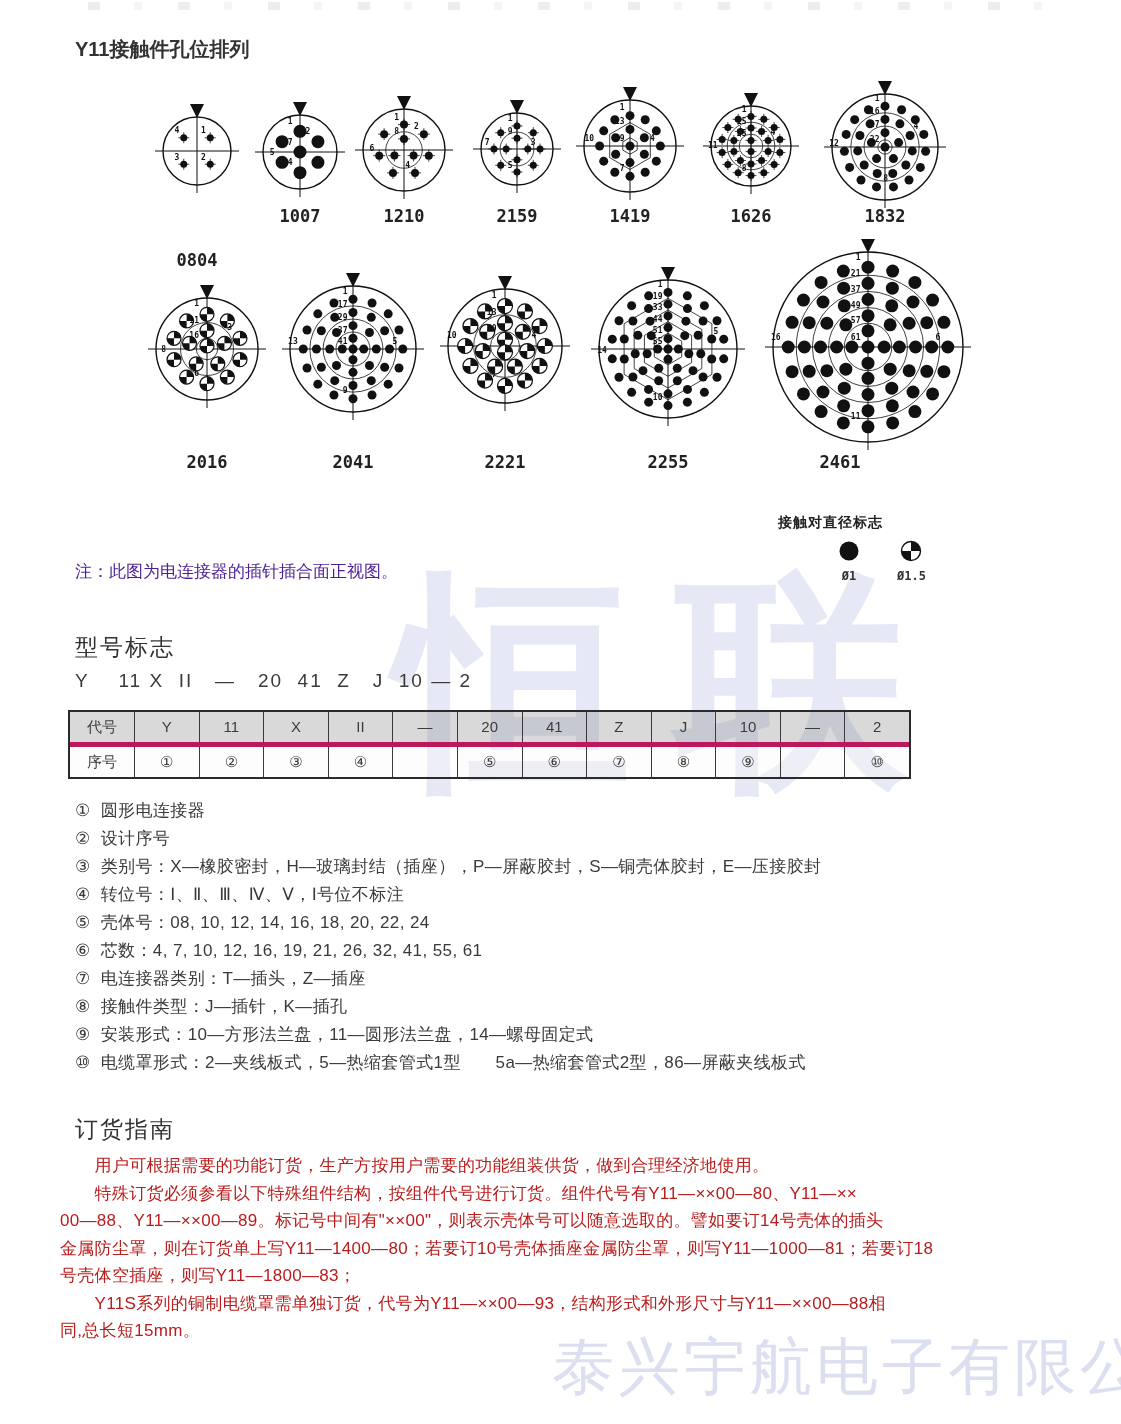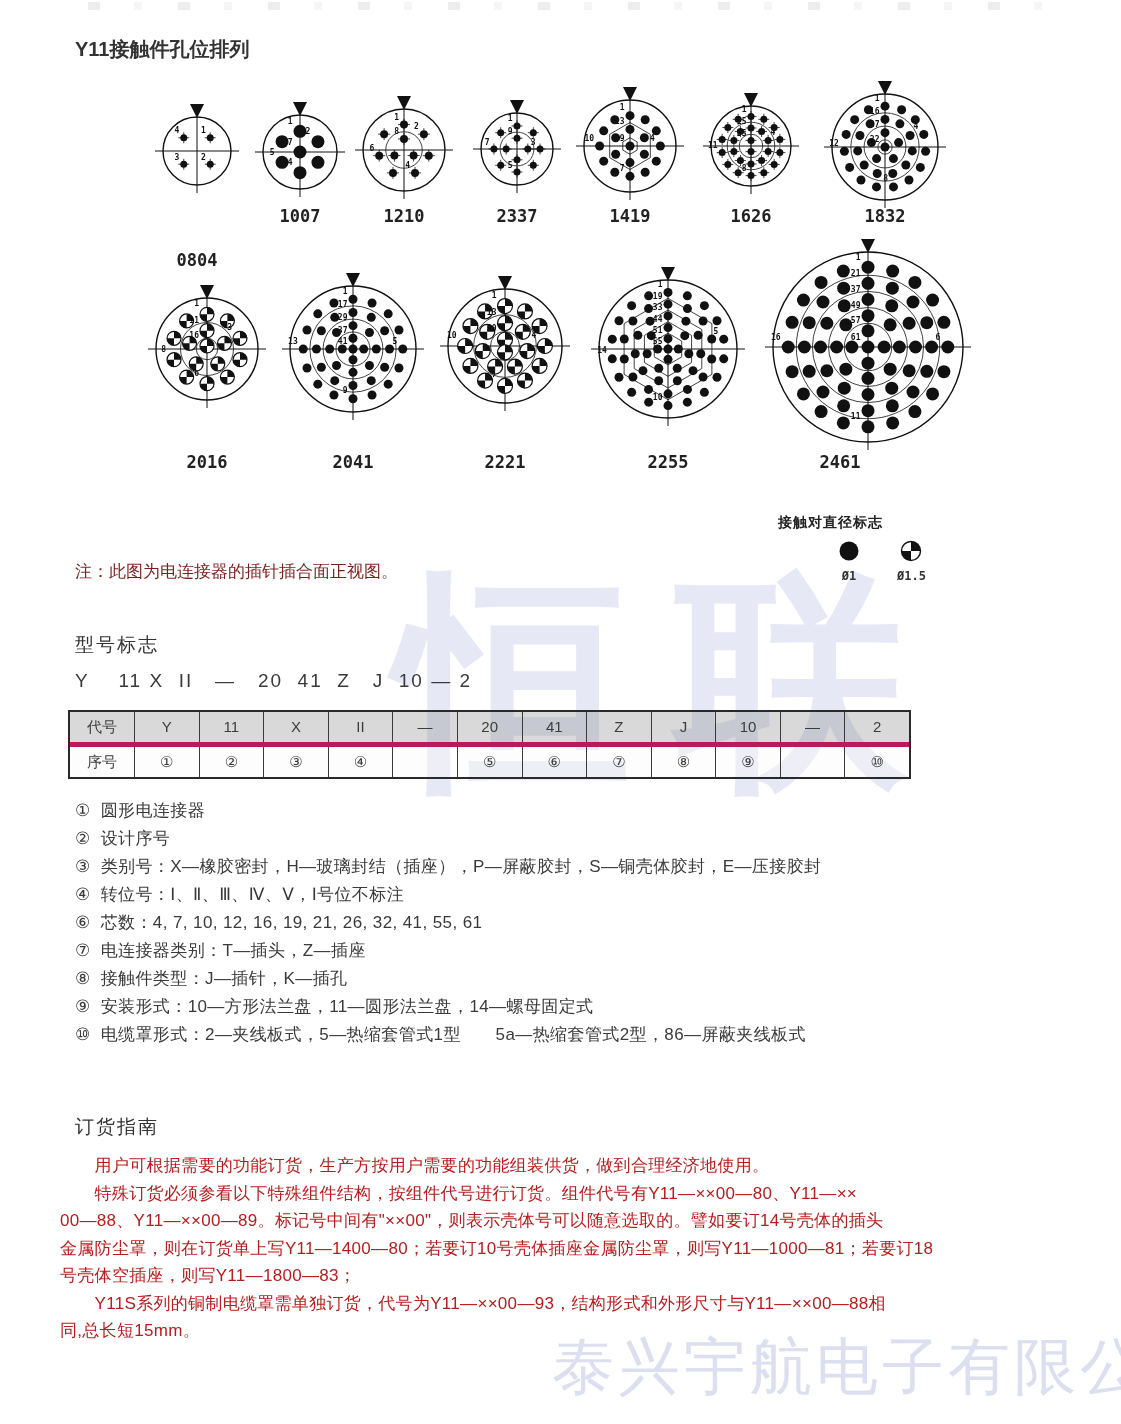--- a/index.html
+++ b/index.html
@@ -11,27 +11,27 @@
     rgba(0,0,0,.08) 46px 54px,transparent 54px 90px);filter:blur(.6px);}
   .wm-center{position:absolute;top:566px;left:398px;font-size:232px;line-height:1;
     font-weight:bold;letter-spacing:46px;color:rgba(99,112,192,0.16);white-space:nowrap;z-index:0;}
   .wm-bottom{position:absolute;top:1336px;left:552px;font-size:62px;line-height:1;
     font-family:"Liberation Serif",serif;letter-spacing:4px;color:rgba(105,120,190,0.24);
     white-space:nowrap;z-index:0;}
   .doc-title{position:absolute;top:36px;left:75px;font-size:20px;font-weight:bold;color:#333;z-index:2;}
   #diagram-svg{position:absolute;top:0;left:0;z-index:1;}
   .conn-label{position:absolute;width:90px;text-align:center;font-family:"DejaVu Sans Mono",monospace;
     font-weight:bold;font-size:17px;color:#222;z-index:2;}
-  .note-line{position:absolute;top:560px;left:75px;font-size:17px;color:#7f1d1d;z-index:2;text-align:center;}
+  .note-line{position:absolute;top:560px;left:75px;font-size:17px;color:#4c1d95;z-index:2;text-align:center;}
   .legend{position:absolute;top:514px;left:778px;z-index:2;width:200px;}
   .legend-title{font-size:14px;font-weight:bold;color:#222;letter-spacing:1px;}
   .legend-items{display:flex;gap:37px;margin-top:8px;margin-left:60px;font-weight:bold;}
   .legend-item{display:flex;flex-direction:column;align-items:center;gap:3px;}
   .legend-item .lbl{font-size:12px;color:#333;font-family:"DejaVu Sans Mono",monospace;}
-  .sec-heading{position:absolute;font-size:19px;color:#333;letter-spacing:2px;z-index:2;}
+  .sec-heading{position:absolute;font-size:23px;color:#333;letter-spacing:2px;z-index:2;}
   #model-heading{top:632px;left:75px;}
   #ordering-heading{top:1114px;left:75px;}
   .code-line{position:absolute;top:670px;left:75px;font-size:19px;color:#3a3a3a;
     white-space:pre;letter-spacing:2px;z-index:2;}
   .code-table{position:absolute;top:710px;left:68px;width:839px;z-index:2;
     border:2px solid #2a2a2a;}
   .ct-row{display:grid;grid-template-columns:64px repeat(12,1fr);}
   .ct-row.codes{background:rgba(130,130,130,0.30);}
   .ct-row.seq{background:rgba(250,250,250,0.35);border-top:5px solid #be185d;}
   .ct-cell{border-left:1px solid #3a3a3a;text-align:center;font-size:15px;color:#3c3c3c;
@@ -708,21 +708,21 @@
         <circle cx="868" cy="363.15" r="6.5" fill="#111"></circle>
         <circle cx="851.85" cy="347" r="6.5" fill="#111"></circle>
         <circle cx="868" cy="347" r="6.5" fill="#111"></circle>
         <text x="860.5" y="339.5" text-anchor="end" font-size="8" font-weight="bold" fill="#111" font-family="&quot;DejaVu Sans Mono&quot;,monospace">61</text>
       </g>
     </svg>
   <div id="conn-labels">
       <div class="conn-label" style="left: 152px; top: 206px; margin-top: 44px;">0804</div>
       <div class="conn-label" style="left: 255px; top: 206px;">1007</div>
       <div class="conn-label" style="left: 359px; top: 206px;">1210</div>
-      <div class="conn-label" style="left: 472px; top: 206px;">2337</div>
+      <div class="conn-label" style="left: 472px; top: 206px;">2159</div>
       <div class="conn-label" style="left: 585px; top: 206px;">1419</div>
       <div class="conn-label" style="left: 706px; top: 206px;">1626</div>
       <div class="conn-label" style="left: 840px; top: 206px;">1832</div>
       <div class="conn-label" style="left: 162px; top: 452px;">2016</div>
       <div class="conn-label" style="left: 308px; top: 452px;">2041</div>
       <div class="conn-label" style="left: 460px; top: 452px; text-align: center;">2221</div>
       <div class="conn-label" style="left: 623px; top: 452px;">2255</div>
       <div class="conn-label" style="left: 795px; top: 452px;">2461</div>
     </div>
 
@@ -787,20 +787,21 @@
         <div class="ct-cell"></div>
         <div class="ct-cell">⑩</div>
       </div>
   </div>
 
   <div class="item-list" id="item-list">
       <div class="item-line"><span class="num">①</span><span>圆形电连接器</span></div>
       <div class="item-line"><span class="num">②</span><span>设计序号</span></div>
       <div class="item-line"><span class="num">③</span><span>类别号：X—橡胶密封，H—玻璃封结（插座），P—屏蔽胶封，S—铜壳体胶封，E—压接胶封</span></div>
       <div class="item-line"><span class="num">④</span><span>转位号：Ⅰ、Ⅱ、Ⅲ、Ⅳ、Ⅴ，Ⅰ号位不标注</span></div>
+      <div class="item-line"><span class="num">⑤</span><span>壳体号：08, 10, 12, 14, 16, 18, 20, 22, 24</span></div>
       <div class="item-line"><span class="num">⑥</span><span>芯数：4, 7, 10, 12, 16, 19, 21, 26, 32, 41, 55, 61</span></div>
       <div class="item-line"><span class="num">⑦</span><span>电连接器类别：T—插头，Z—插座</span></div>
       <div class="item-line"><span class="num">⑧</span><span>接触件类型：J—插针，K—插孔</span></div>
       <div class="item-line"><span class="num">⑨</span><span>安装形式：10—方形法兰盘，11—圆形法兰盘，14—螺母固定式</span></div>
       <div class="item-line"><span class="num">⑩</span><span>电缆罩形式：2—夹线板式，5—热缩套管式1型　　5a—热缩套管式2型，86—屏蔽夹线板式</span></div>
     </div>
 
   <div id="ordering-heading" class="sec-heading">订货指南</div>
 
   <div class="ordering-text" id="ordering-text">

